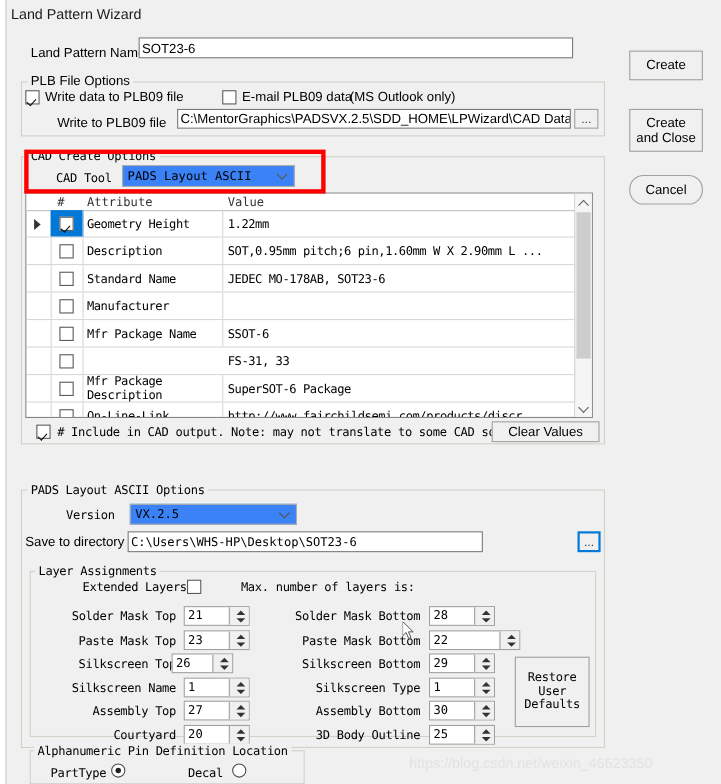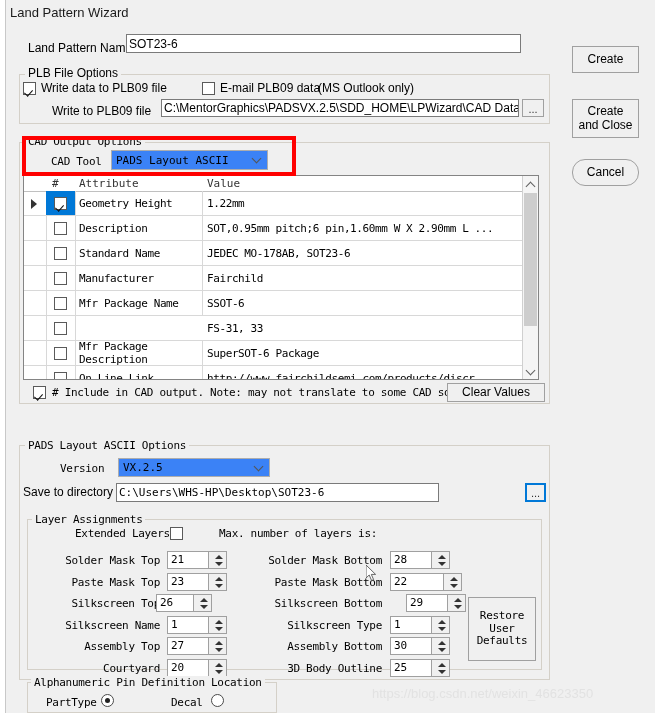--- a/index.html
+++ b/index.html
@@ -112,21 +112,21 @@
 
   <div class="cb" style="left:202px;top:82px;"></div>
   <div class="lbl" style="left:220px;top:81px;">E-mail PLB09 data</div>
   <div class="lbl" style="left:318px;top:81px;">(MS Outlook only)</div>
 
   <div class="lbl" style="left:52px;top:104px;">Write to PLB09 file</div>
   <div class="txt sans" style="left:161px;top:99px;width:358px;height:18px;">C:\MentorGraphics\PADSVX.2.5\SDD_HOME\LPWizard\CAD Data\Wiza</div>
   <div class="dotbtn" style="left:522px;top:99px;width:22px;height:18px;">...</div>
 
   <div class="group" style="left:19px;top:142px;width:531px;height:262px;"></div>
-  <div class="grouptitle lbl mono" style="left:25px;top:135px;">CAD Output Options</div>
+  <div class="grouptitle lbl mono" style="left:25px;top:135px;">CAD Create Options</div>
 
   <div class="lbl mono" style="left:51px;top:155px;">CAD Tool</div>
   <div class="combo" style="left:111px;top:150px;width:157px;height:20px;">
     <span>PADS Layout ASCII</span>
     <span class="arr"></span>
   </div>
 
   <div id="tablebox">
     <div class="hdr">
       <div class="hc" style="left:28px;">#</div>
@@ -173,23 +173,20 @@
           </div>
         </div>
         <div class="row" style="top: 90px;">
           <div class="indc"></div>
           <div class="ckcell">
             <div class="cb" style="left: 8px; top: 6px;"></div>
           </div>
           <div class="attr">
             <span class="cellt">Manufacturer</span>
           </div>
-          <div class="val">
-            <span class="cellt">Fairchild</span>
-          </div>
         </div>
         <div class="row" style="top: 115px;">
           <div class="indc"></div>
           <div class="ckcell">
             <div class="cb" style="left: 8px; top: 6px;"></div>
           </div>
           <div class="attr">
             <span class="cellt">Mfr Package Name</span>
           </div>
           <div class="val">
@@ -315,29 +312,29 @@
   <div id="layers-right">
       <div class="lbl mono" style="top: 554px; left: 0px; width: 382px; text-align: right;">Solder Mask Bottom</div>
       <div class="spin" style="left: 390px; top: 551px; width: 60px;">
         <div class="v">28</div>
         <div class="btns">
           <div class="up"></div>
           <div class="dn"></div>
         </div>
       </div>
       <div class="lbl mono" style="top: 576px; left: 0px; width: 382px; text-align: right;">Paste Mask Bottom</div>
-      <div class="spin" style="left: 390px; top: 573px; width: 72px;">
+      <div class="spin" style="left: 390px; top: 573px; width: 83px;">
         <div class="v">22</div>
         <div class="btns">
           <div class="up"></div>
           <div class="dn"></div>
         </div>
       </div>
       <div class="lbl mono" style="top: 597px; left: 0px; width: 382px; text-align: right;">Silkscreen Bottom</div>
-      <div class="spin" style="left: 390px; top: 594px; width: 60px; margin-left: 16px;">
+      <div class="spin" style="left: 390px; top: 594px; width: 60px;">
         <div class="v">29</div>
         <div class="btns">
           <div class="up"></div>
           <div class="dn"></div>
         </div>
       </div>
       <div class="lbl mono" style="top: 619px; left: 0px; width: 382px; text-align: right;">Silkscreen Type</div>
       <div class="spin" style="left: 390px; top: 616px; width: 60px;">
         <div class="v">1</div>
         <div class="btns">

